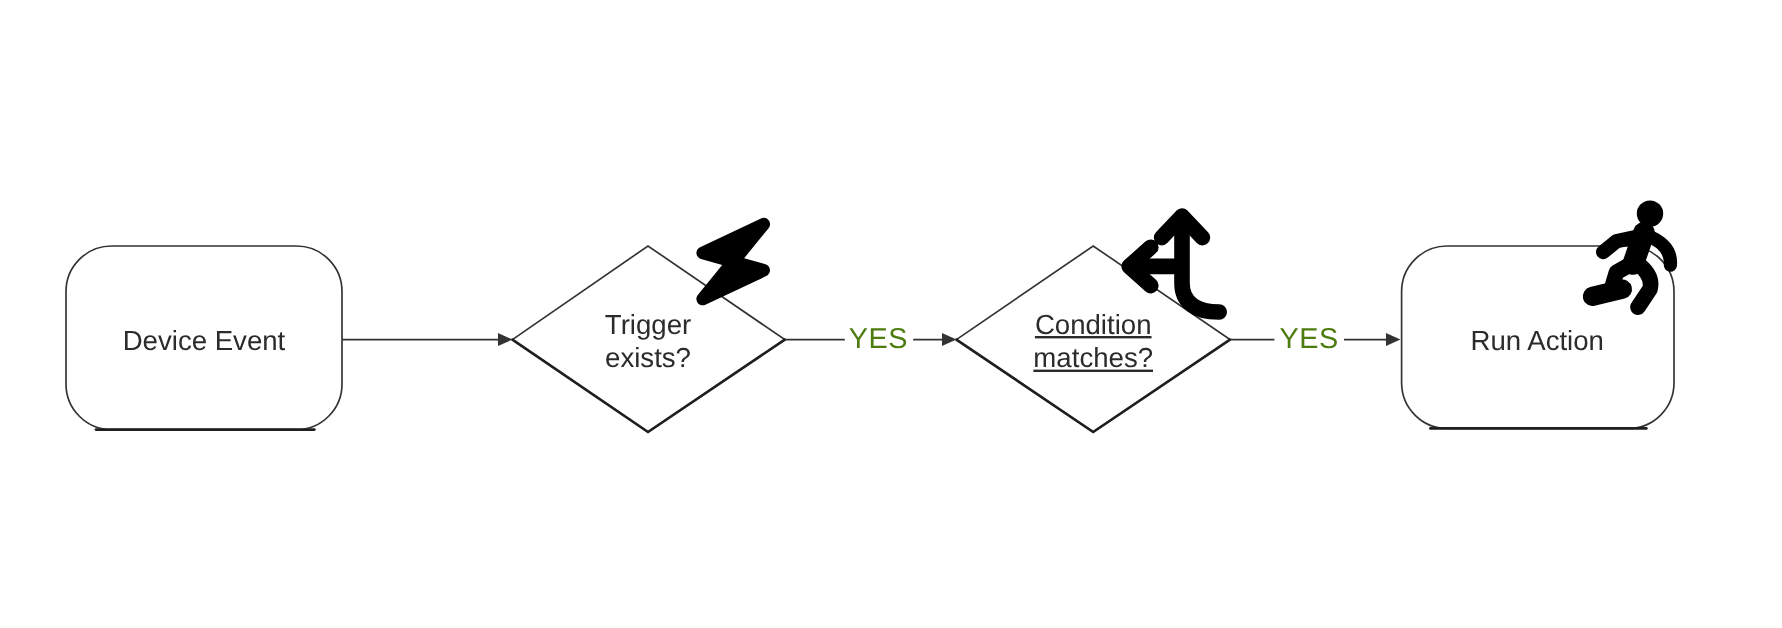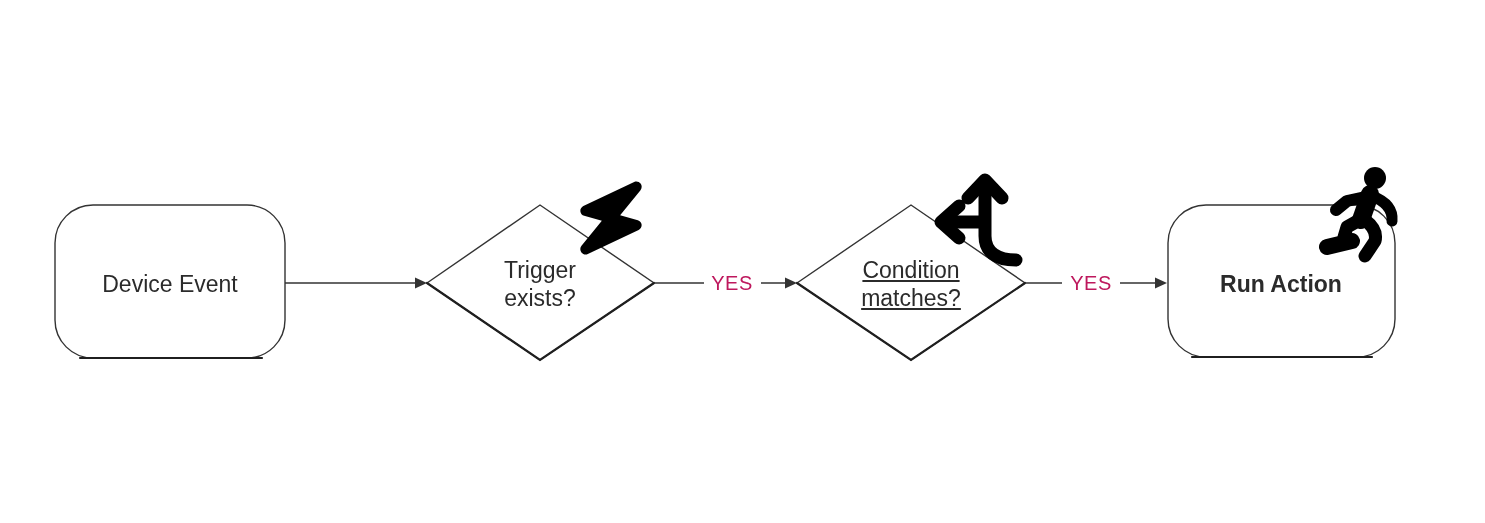--- a/index.html
+++ b/index.html
@@ -17,22 +17,22 @@
     transform: translate(-50%, -50%);
     text-align: center;
     font-size: 23px;
     line-height: 28px;
     color: #2b2b2b;
     white-space: normal;
   }
   .edge-label {
     position: absolute;
     transform: translate(-50%, -50%);
-    font-size: 20px;
-    color: #be185d;
+    font-size: 24px;
+    color: #4d7c0f;
     letter-spacing: 0.5px;
   }
   .shape { fill: #ffffff; stroke: #333333; stroke-width: 1.4; }
   .edge-line { stroke: #333333; stroke-width: 1.5; fill: none; }
   .arrowhead { fill: #333333; stroke: none; }
   .shade { fill: none; stroke: #1f1f1f; stroke-width: 2.2; stroke-linecap: round; }
   .icon-stroke { fill: none; stroke: #000000; stroke-linecap: round; stroke-linejoin: round; }
   .icon-fill { fill: #000000; stroke: none; }
 </style>
 </head>
@@ -81,18 +81,18 @@
       <path class="icon-stroke" stroke-width="11" d="M 55 33 C 68 38 76 46 75 58"></path>
       <path class="icon-stroke" stroke-width="13" d="M 46 55 L 30 64 L 27 74"></path>
       <path class="icon-stroke" stroke-width="16" d="M 10 84 L 35 78"></path>
       <path class="icon-stroke" stroke-width="13" d="M 48 57 C 56 63 60 70 58 78 L 48 93"></path>
     </g>
   </svg>
 
   <div class="node-label" style="left:170px; top:284px; width:220px;">Device Event</div>
   <div class="node-label" style="left:540px; top:284px; width:130px;">Trigger exists?</div>
   <div class="node-label" style="left:911px; top:284px; width:140px;text-decoration:underline;">Condition matches?</div>
-  <div class="node-label" style="left:1281px; top:284px; width:210px;font-weight:bold;">Run Action</div>
+  <div class="node-label" style="left:1281px; top:284px; width:210px;">Run Action</div>
 
   <div class="edge-label" style="left:732px; top:283px;">YES</div>
   <div class="edge-label" style="left:1091px; top:283px;">YES</div>
 
 </div>
 
 </body></html>

